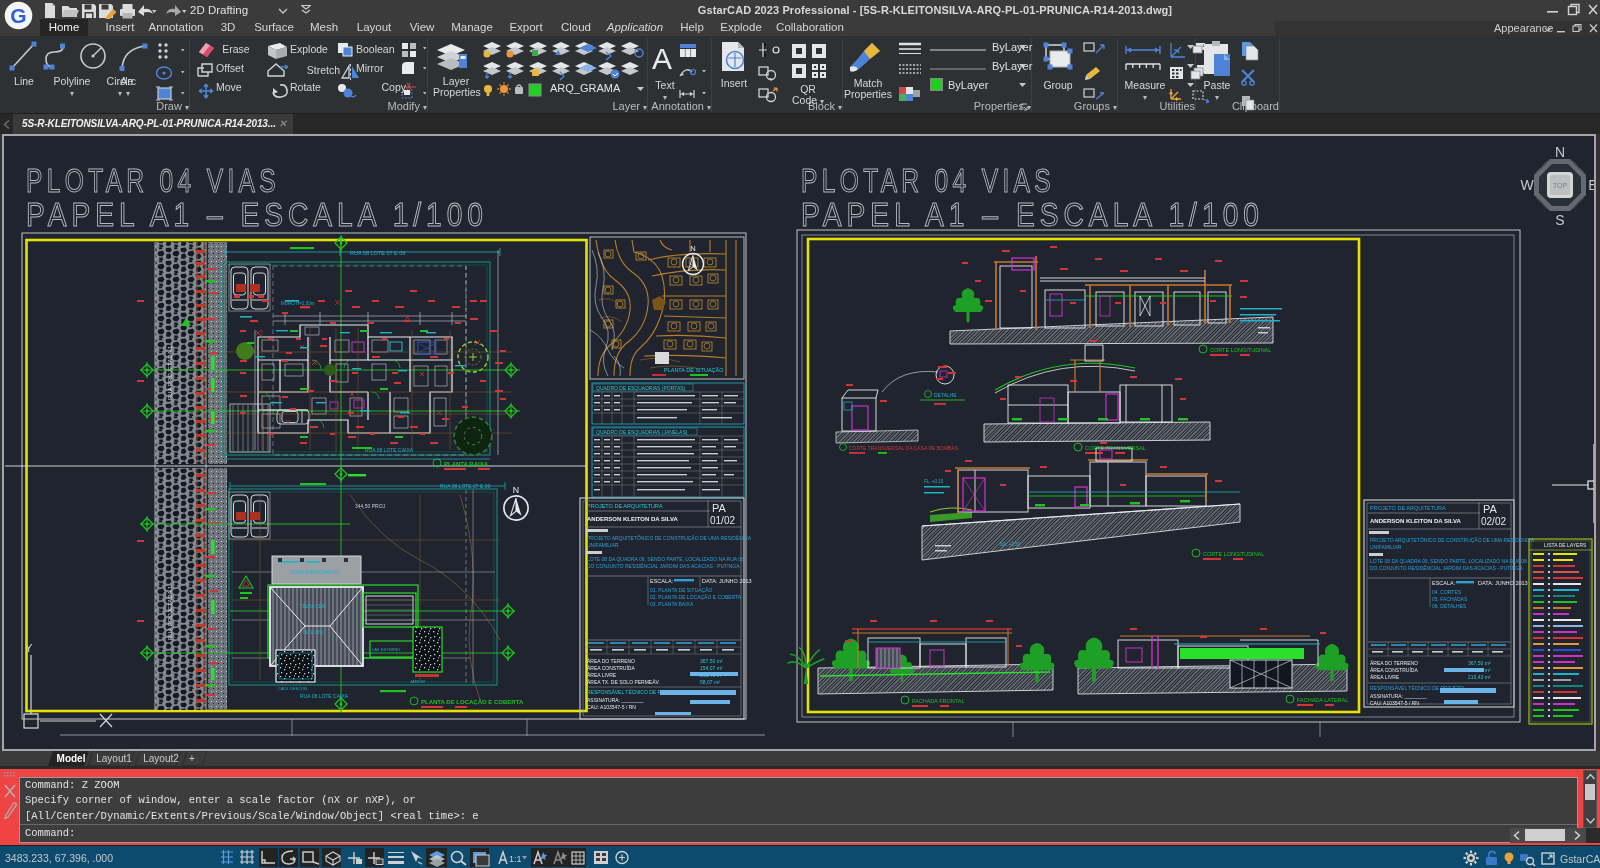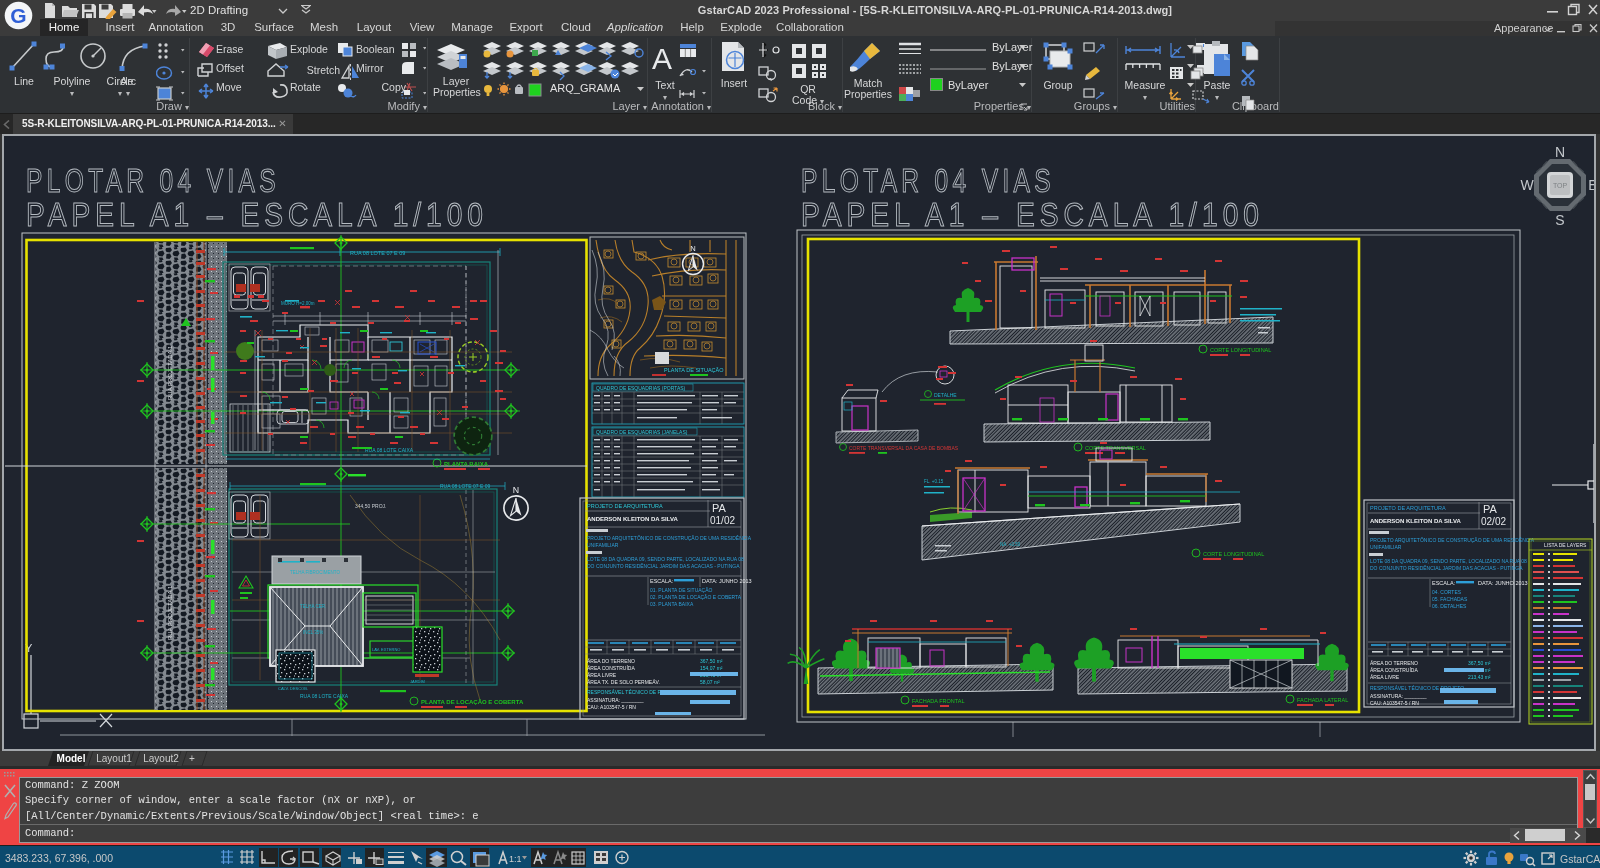--- a/index.html
+++ b/index.html
@@ -12,21 +12,21 @@
 #tabrow .tab { position:absolute; top:-2px; height:17px; line-height:17px; color:#d6d6d6; font-size:11.5px; text-align:center; }
 #tabrow .tab.active { background:#252526; color:#f2f2f2; }
 #title-text { position:absolute; top:4px; left:620px; width:630px; text-align:center; color:#d8d8d8; font-size:11px; font-weight:700; letter-spacing:0.1px; white-space:nowrap; }
 
 #ribbon { position:absolute; left:0; top:36px; width:1600px; height:78px; background:#2e3134; border-bottom:1px solid #1d1d1d; }
 .panel-label { position:absolute; top:64px; height:13px; width:100%; font-size:11px; color:#b9babc; text-align:right; line-height:13px; }
 .psep { position:absolute; top:2px; width:1px; height:74px; background:#212325; border-right:1px solid #3d4043; }
 .biglabel { font-size:10.5px; color:#d6d7d8; text-align:center; line-height:11px; }
 .caret { color:#b9babc; font-size:8px; }
 
-#docbar { position:absolute; left:0; top:114px; width:1600px; height:20px; background:#272727; }
+#docbar { position:absolute; left:0; top:114px; width:1600px; height:20px; background:#272727;font-style:italic; }
 #doctab { position:absolute; left:13px; top:0; height:20px; background:#3a3a3a; color:#efefef; font-size:10px; font-weight:700; line-height:20px; padding:0 6px 0 9px; letter-spacing:-0.1px; }
 
 #canvas { position:absolute; left:2px; top:134px; width:1594px; height:617px; border:2px solid #a3a7ab; background:#1f242e; }
 
 #modelbar { position:absolute; left:0; top:751px; width:1600px; height:15px; background:#3b3b3b; }
 #modelbar .mtab { position:absolute; top:0; height:15px; line-height:15px; font-size:10px; color:#cccccc; text-align:center; }
 #modelbar .mtab.active { background:#232323; color:#ffffff; font-weight:700; }
 #gap1 { position:absolute; left:0; top:766px; width:1600px; height:3px; background:#2a2a2a; }
 
 #cmd { position:absolute; left:0; top:769px; width:1600px; height:76px; background:#ef4444; }
@@ -222,21 +222,21 @@
         <rect x="206" y="11" width="6" height="6" fill="#b9bcc0"></rect>
         <rect x="214" y="11" width="6" height="6" fill="#e8eaec"></rect>
       <path d="M227 7 l3.5 0 l-1.75 2.5 z" fill="#b9babc"></path>
       <path d="M206 34 L206 26 Q206 22 211 22 L218 22 L218 34 Z" fill="#e8eaec"></path>
       <path d="M227 27 l3.5 0 l-1.75 2.5 z" fill="#b9babc"></path>
       <path d="M208 47 L220 47 M211 43 L216 51 M214 43 L211 51" stroke="#c05050" stroke-width="1.1"></path>
       <path d="M206 52 l10 0 l0 6 l-10 0 z" fill="none" stroke="#4d84d8" stroke-width="1" stroke-dasharray="2 1.5"></path>
         <path d="M208 50 l6 0 l0 5 l-6 0 z" fill="#e8eaec"></path>
       <path d="M227 52 l3.5 0 l-1.75 2.5 z" fill="#b9babc"></path>
     </svg>
-    <div class="biglabel abs" style="left:216px;top:8px;width:40px;text-align:left">Erase</div>
+    <div class="biglabel abs" style="left:216px;top:8px;width:40px;text-align:center">Erase</div>
     <div class="biglabel abs" style="left:216px;top:27px;width:40px;text-align:left">Offset</div>
     <div class="biglabel abs" style="left:216px;top:46px;width:40px;text-align:left">Move</div>
     <div class="biglabel abs" style="left:290px;top:8px;width:50px;text-align:left">Explode</div>
     <div class="biglabel abs" style="left:290px;top:29px;width:50px;text-align:right">Stretch</div>
     <div class="biglabel abs" style="left:290px;top:46px;width:50px;text-align:left">Rotate</div>
     <div class="biglabel abs" style="left:356px;top:8px;width:50px;text-align:left">Boolean</div>
     <div class="biglabel abs" style="left:356px;top:27px;width:50px;text-align:left">Mirror</div>
     <div class="biglabel abs" style="left:356px;top:46px;width:50px;text-align:right">Copy</div>
 
     <svg class="abs" style="left:433px;top:4px" width="210" height="92" viewBox="0 0 210 92">

